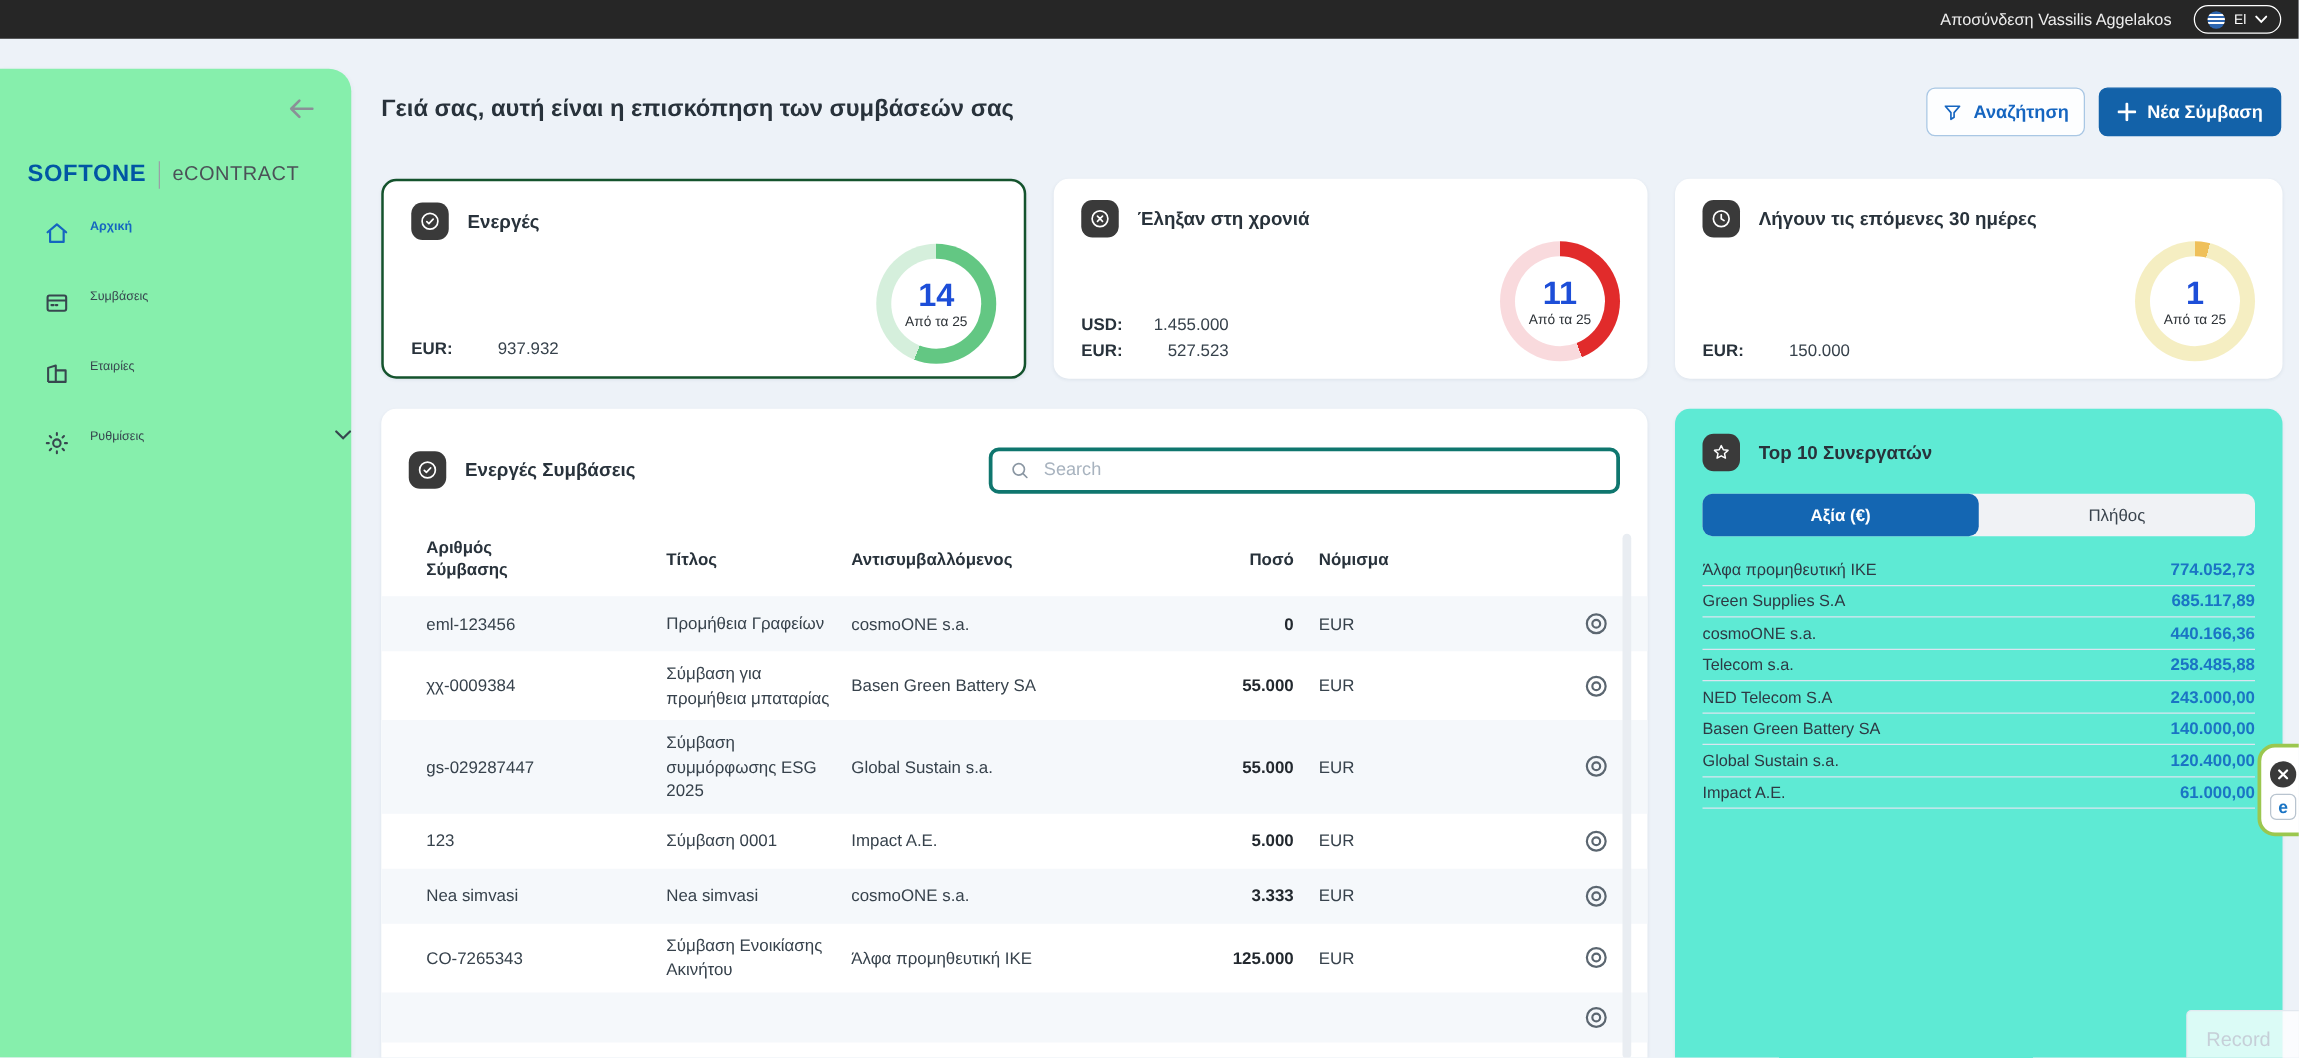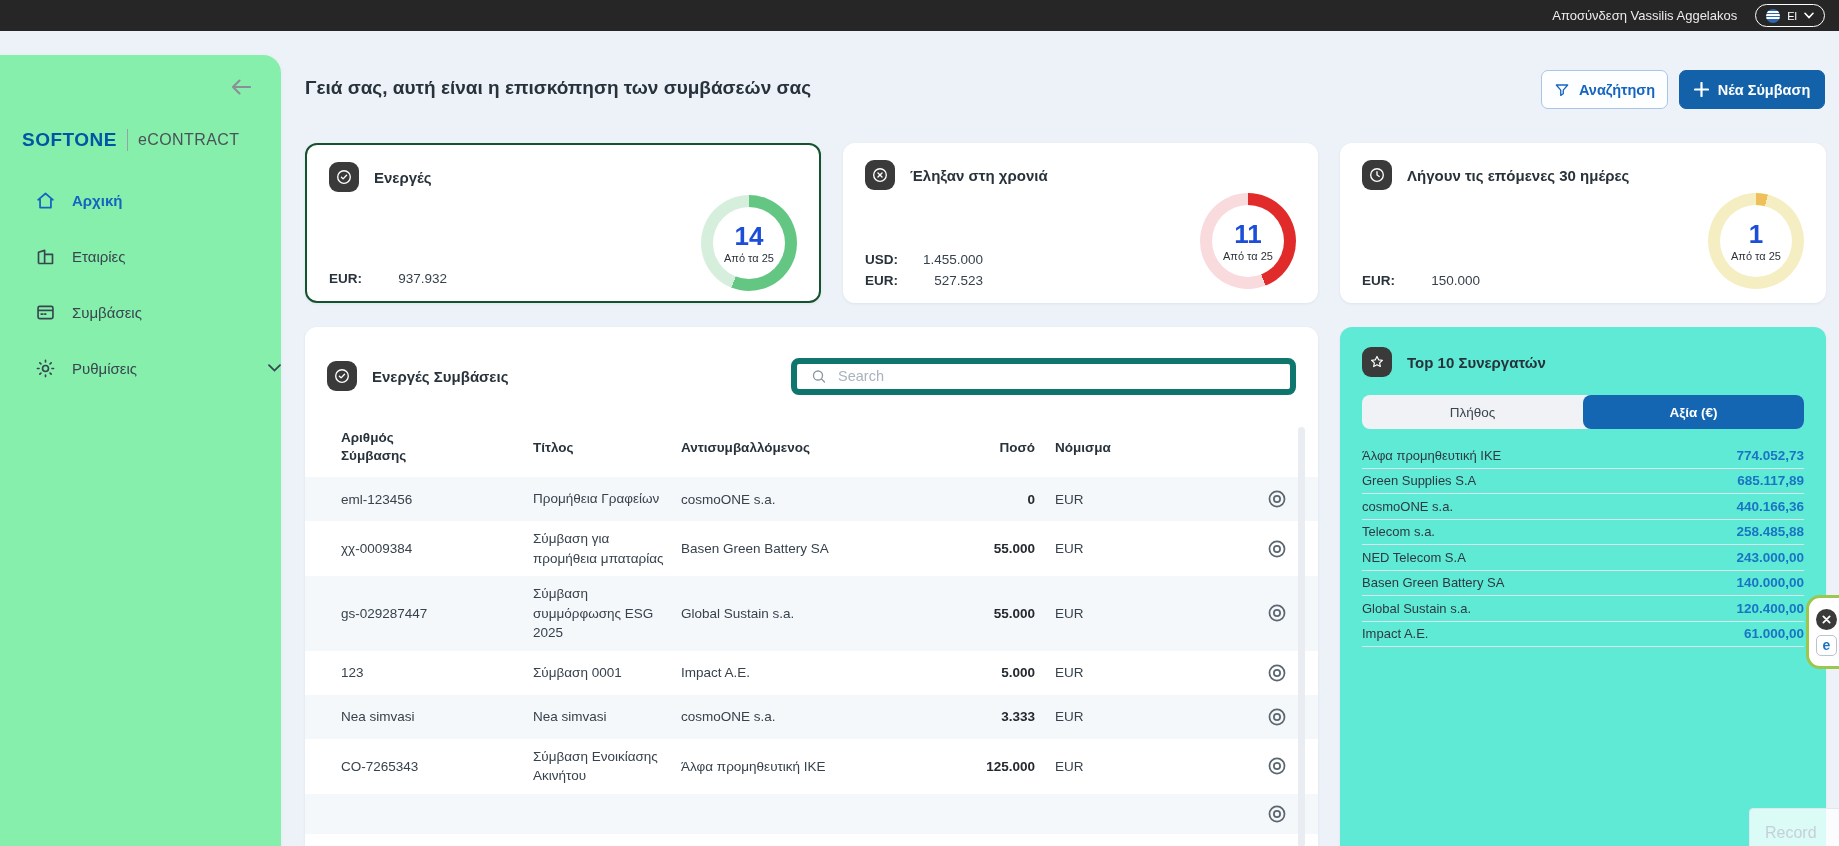--- a/index.html
+++ b/index.html
@@ -34,22 +34,22 @@
     background:#86efac; border-top-right-radius:18px;
     box-shadow:0 1px 4px rgba(30,50,80,.05);
   }
   .collapse-btn { position:absolute; top:24px; right:30px; color:#8a9097; cursor:pointer; }
   .logo { position:absolute; top:74px; left:22px; display:flex; align-items:center; }
   .logo-name { font-size:19px; font-weight:800; color:#0056a4; letter-spacing:.5px; }
   .logo-divider { width:1px; height:22px; background:#9aa0a6; margin:0 10px; }
   .logo-product { font-size:16px; color:#4b5157; letter-spacing:.4px; }
   .nav { position:absolute; top:121px; left:0; right:0; }
   .nav-item {
-    display:flex; align-items:center; gap:16px; height:48px; margin-bottom:8px;
-    padding-left:35px; color:#37474f; font-size:15px; cursor:pointer;
+    display:flex; gap:16px; height:48px; margin-bottom:8px;
+    padding-left:35px; color:#37474f; font-size:10px; cursor:pointer;
   }
   .nav-item .nicon { color:#37474f; }
   .nav-item.active { color:#1565c0; font-weight:700; }
   .nav-item.active .nicon { color:#1565c0; }
   .nav-chevron { margin-left:auto; color:#37474f; }
 
   
   .greeting { position:absolute; left:305px; top:77px; font-size:19px; font-weight:700; color:#28323b; }
   .btn { display:flex; align-items:center; justify-content:center; gap:9px; border-radius:7px;
          font-size:14.5px; font-weight:600; cursor:pointer; }
@@ -90,21 +90,21 @@
 
   
   .table-card {
     position:absolute; left:305px; top:327px; width:1013px; height:520px;
     background:#fff; border-radius:12px 12px 0 0; box-shadow:0 1px 3px rgba(30,50,80,.07);
     overflow:hidden;
   }
   .table-head { height:90px; display:flex; align-items:center; gap:15px; padding:8px 22px 0 22px; }
   .table-title { font-size:15px; font-weight:700; color:#28323b; }
   .search {
-    margin-left:auto; width:505px; height:37px; border:6px solid #0f766e; border-radius:8px;
+    margin-left:auto; width:505px; height:37px; border:3px solid #0f766e; border-radius:8px;
     display:flex; align-items:center; gap:11px; padding:0 14px; color:#a8b3bf; background:#fff;
   }
   .search input { border:none; outline:none; font-size:14.5px; color:#333; width:100%;
                   font-family:"Liberation Sans", sans-serif; background:transparent; }
   .search input::placeholder { color:#a8b3bf; }
   .tgrid { display:grid; grid-template-columns:192px 148px 248px 106px 148px 1fr;
            padding:0 30px 0 36px; align-items:center; }
   .cols { min-height:60px; font-size:13.5px; font-weight:700; color:#28323b; }
   .col-number span { display:inline-block; max-width:95px; line-height:1.35; }
   .col-amount, .cell-amount { text-align:right; }
@@ -179,31 +179,31 @@
   </div>
   <div class="nav">
     <div class="nav-item active">
       <svg class="nicon" width="21" height="21" viewBox="0 0 24 24">
           <path d="M3.5 11.2 12 4l8.5 7.2M5.8 10.2V20h12.4v-9.8" fill="none" stroke="currentColor" stroke-width="2" stroke-linecap="round" stroke-linejoin="round"></path>
         </svg>
       <span>Αρχική</span>
     </div>
     <div class="nav-item">
       <svg class="nicon" width="21" height="21" viewBox="0 0 24 24">
-          <path d="M4 20V7.2L11 5v15M11 20h9V9.5h-9M4 20h16" fill="none" stroke="currentColor" stroke-width="1.9" stroke-linejoin="round"></path>
-        </svg>
-      <span>Εταιρίες</span>
-    </div>
-    <div class="nav-item">
-      <svg class="nicon" width="21" height="21" viewBox="0 0 24 24">
           <rect x="3.5" y="5" width="17" height="14" rx="1.8" fill="none" stroke="currentColor" stroke-width="1.9"></rect>
           <path d="M3.5 9.6h17" stroke="currentColor" stroke-width="1.9"></path>
           <path d="M7 13.8h2M11 13.8h1.4" stroke="currentColor" stroke-width="1.9" stroke-linecap="round"></path>
         </svg>
       <span>Συμβάσεις</span>
+    </div>
+    <div class="nav-item">
+      <svg class="nicon" width="21" height="21" viewBox="0 0 24 24">
+          <path d="M4 20V7.2L11 5v15M11 20h9V9.5h-9M4 20h16" fill="none" stroke="currentColor" stroke-width="1.9" stroke-linejoin="round"></path>
+        </svg>
+      <span>Εταιρίες</span>
     </div>
     <div class="nav-item">
       <svg class="nicon" width="21" height="21" viewBox="0 0 24 24">
           <circle cx="12" cy="12" r="3.4" fill="none" stroke="currentColor" stroke-width="1.9"></circle>
           <path d="M12 4.6V2.8M12 21.2v-1.8M4.6 12H2.8M21.2 12h-1.8M6.8 6.8 5.5 5.5M18.5 18.5l-1.3-1.3M6.8 17.2l-1.3 1.3M18.5 5.5l-1.3 1.3" stroke="currentColor" stroke-width="1.9" stroke-linecap="round"></path>
         </svg>
       <span>Ρυθμίσεις</span>
       <svg class="nav-chevron" width="13" height="8" viewBox="0 0 13 8">
           <path d="M1 1.2 6.5 6.6 12 1.2" fill="none" stroke="currentColor" stroke-width="1.8" stroke-linecap="round"></path>
         </svg>
@@ -433,22 +433,22 @@
 <div class="panel">
   <div class="panel-head">
     <span class="chip">
       <svg width="18" height="18" viewBox="0 0 24 24">
           <path d="M12 4.6l2.2 4.5 5 .6-3.7 3.4.95 4.9L12 15.6l-4.45 2.4.95-4.9-3.7-3.4 5-.6z" fill="none" stroke="#fff" stroke-width="1.6" stroke-linejoin="round"></path>
         </svg>
     </span>
     <span class="panel-title">Top 10 Συνεργατών</span>
   </div>
   <div class="tabs">
+    <div class="tab active">Αξία (€)</div>
     <div class="tab">Πλήθος</div>
-    <div class="tab active">Αξία (€)</div>
   </div>
   <div class="plist">
     <div class="prow">
       <span class="pname">Άλφα προμηθευτική ΙΚΕ</span>
       <span class="pval">774.052,73</span>
     </div>
     <div class="prow">
       <span class="pname">Green Supplies S.A</span>
       <span class="pval">685.117,89</span>
     </div>

